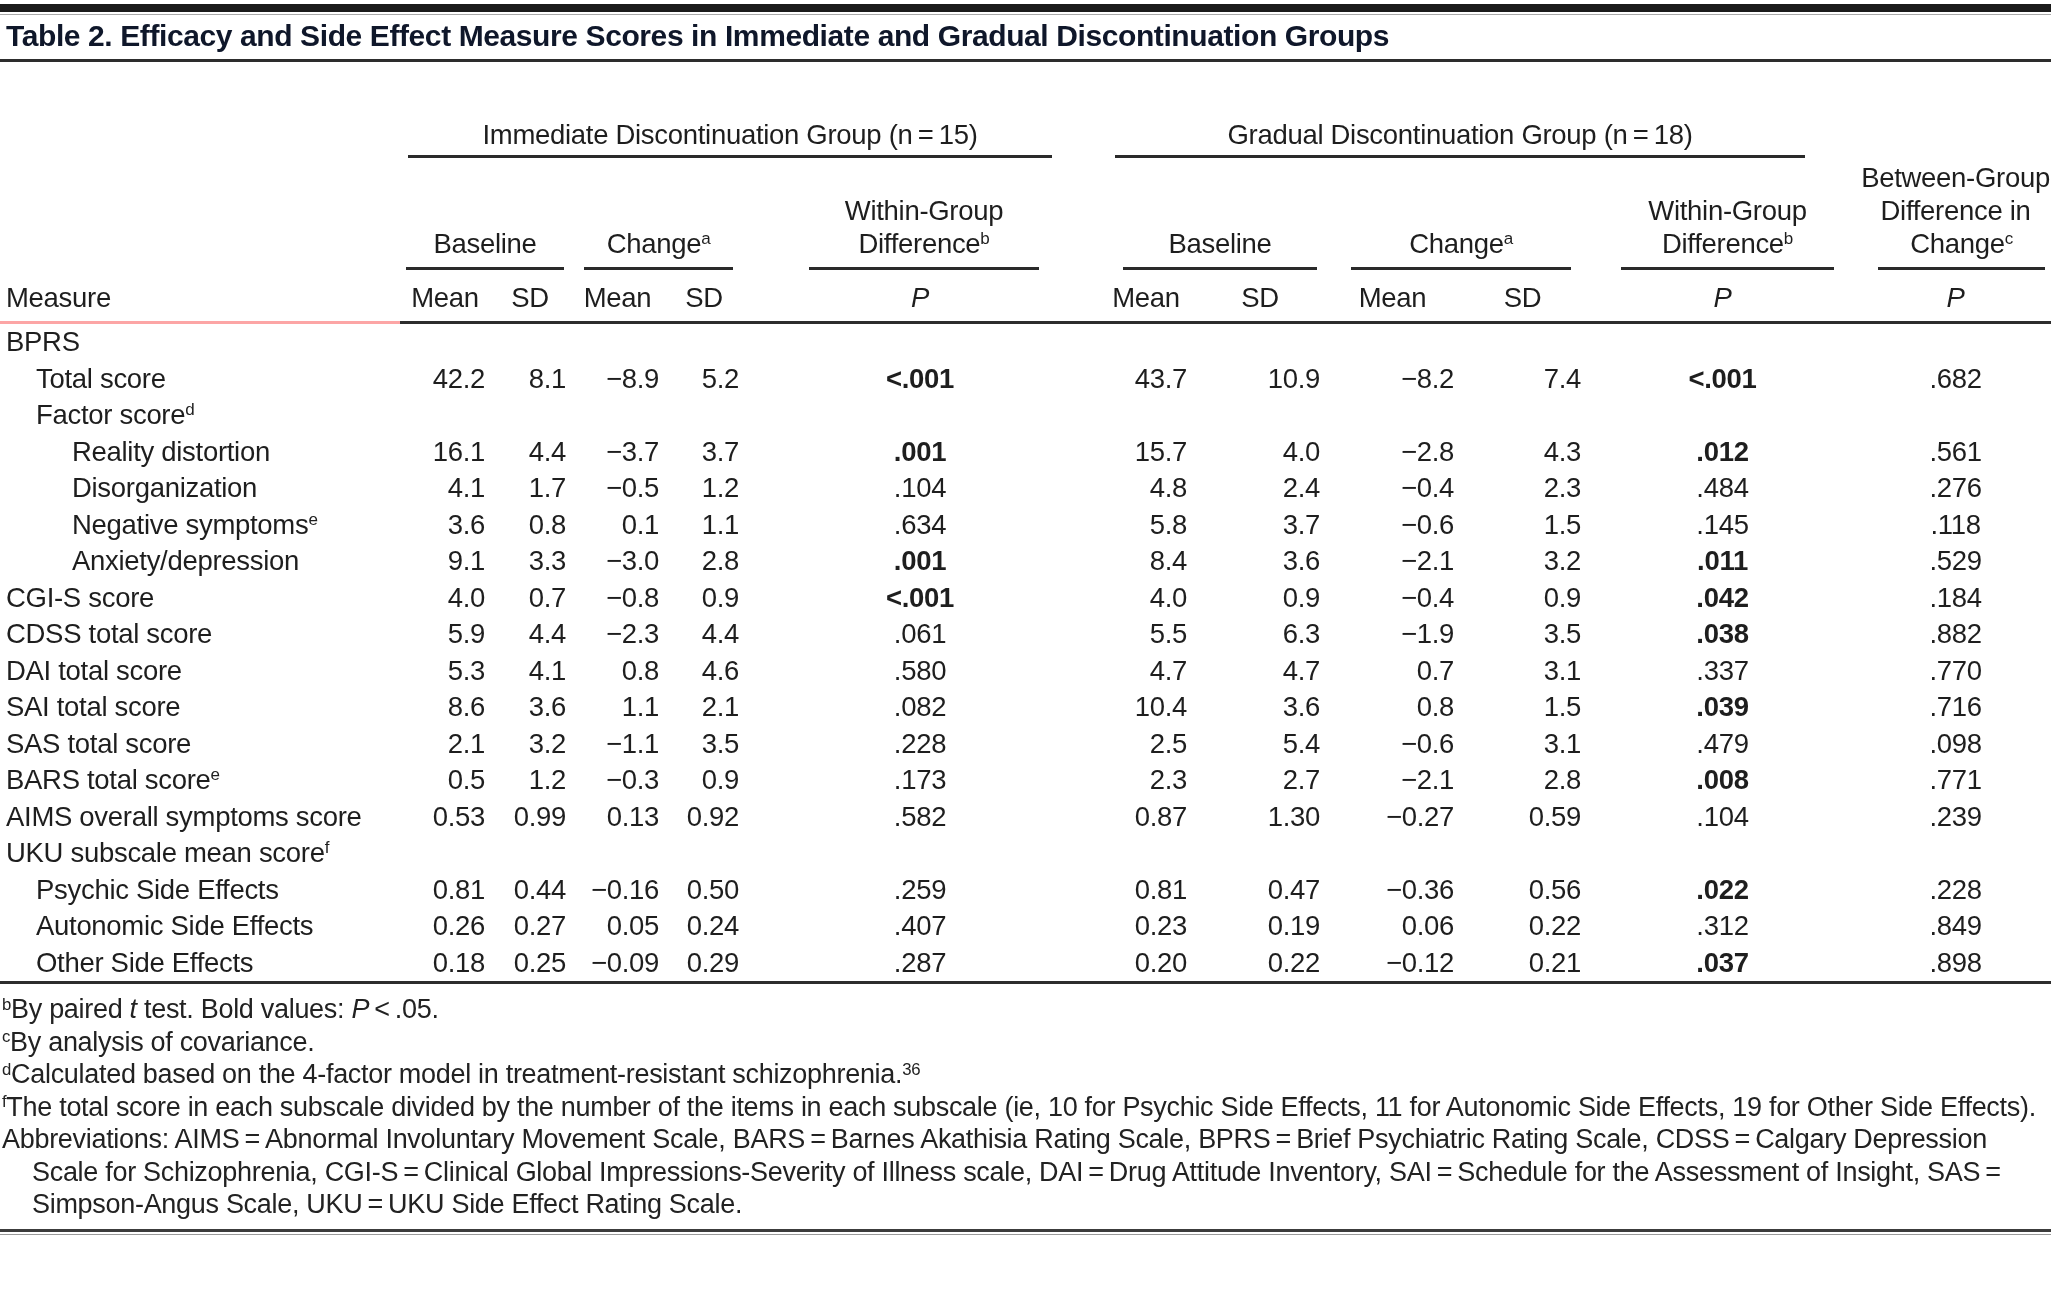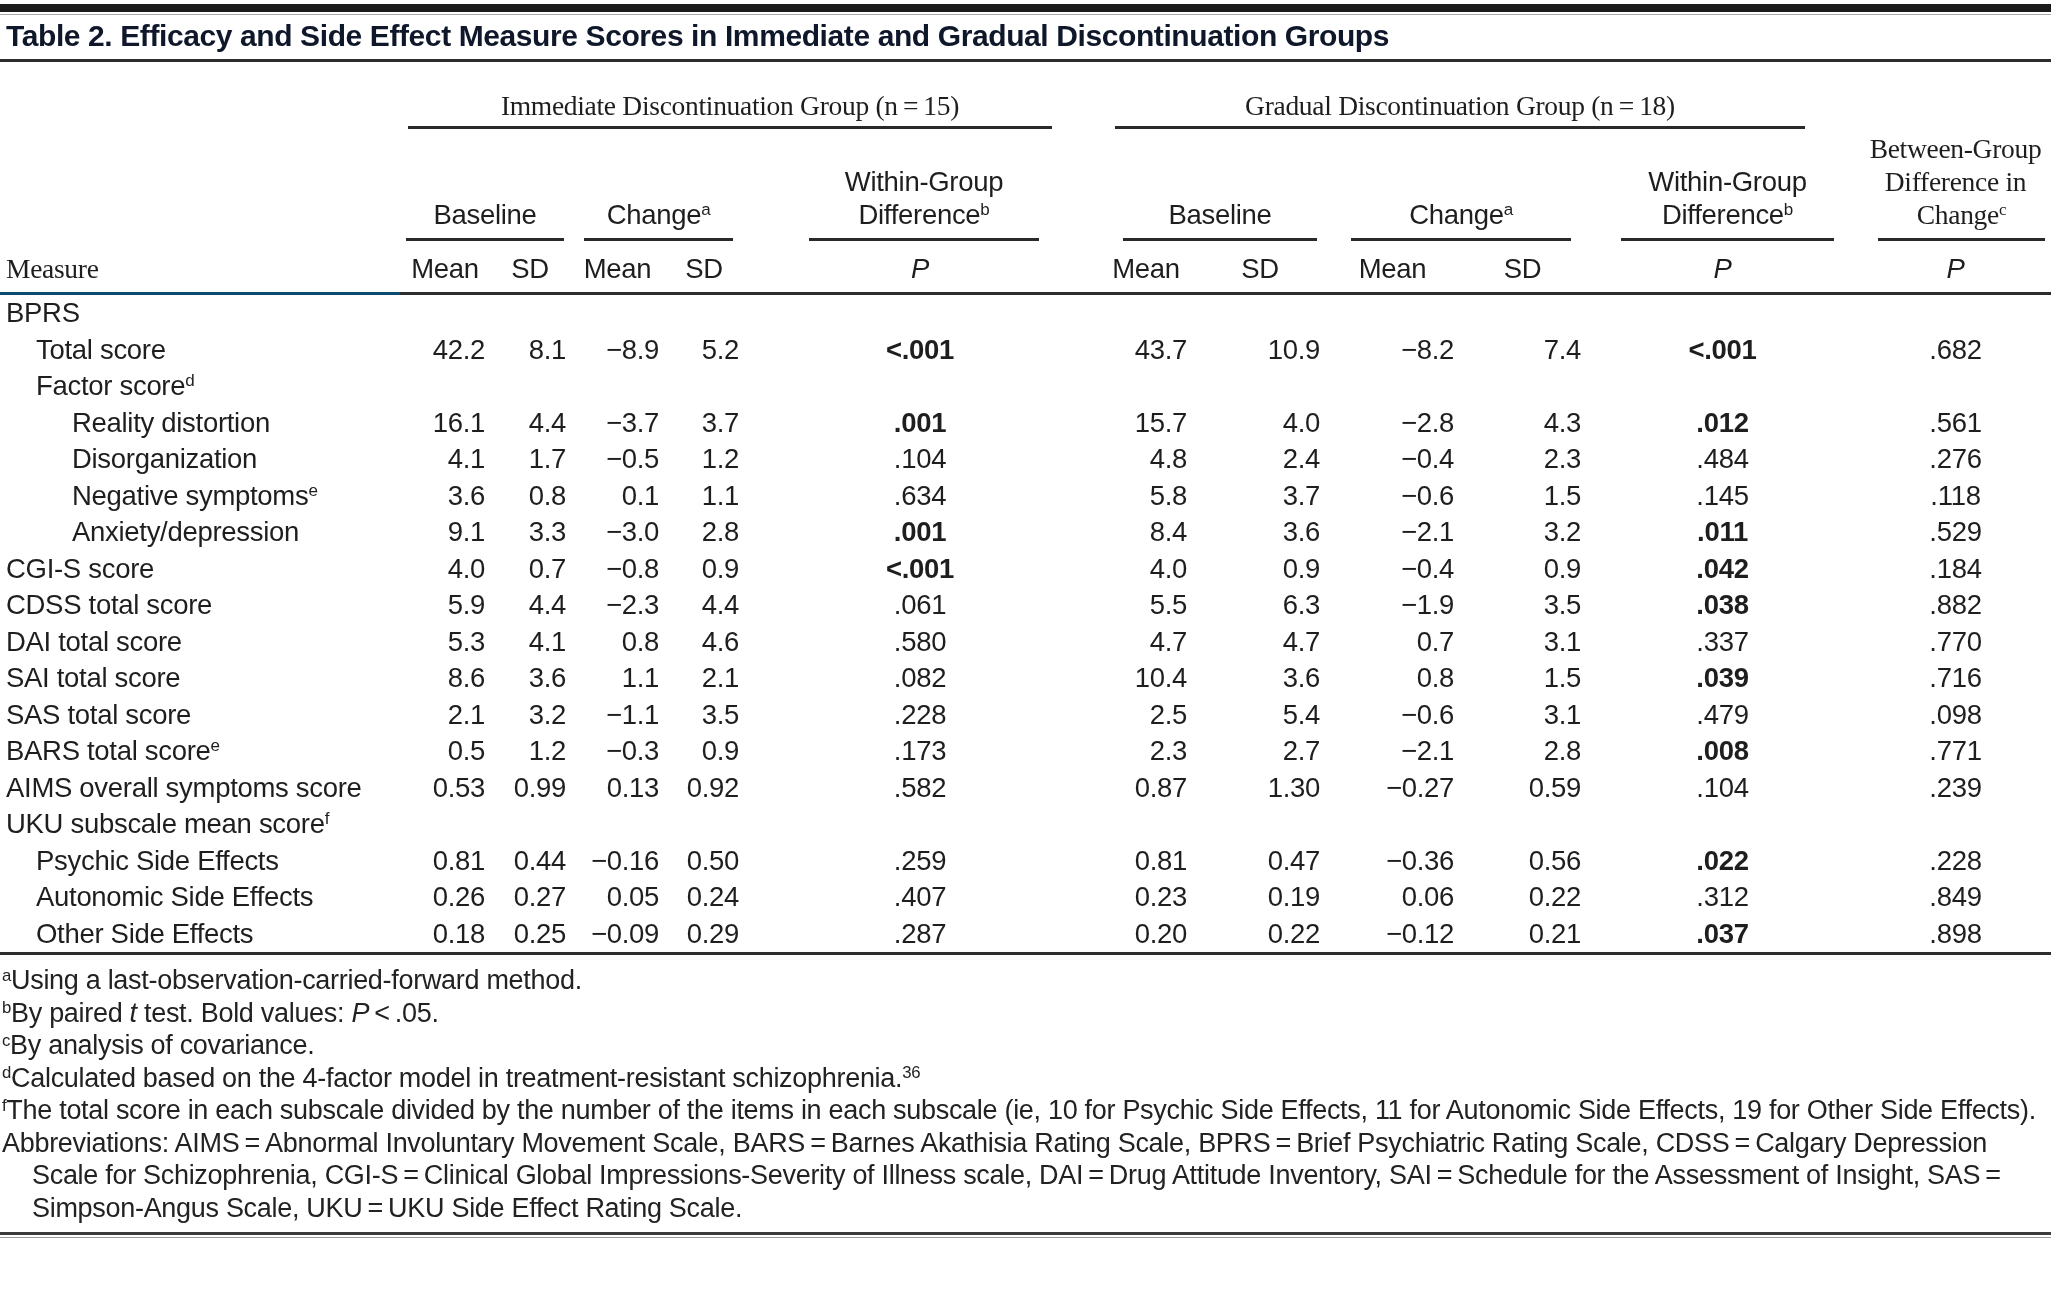--- a/index.html
+++ b/index.html
@@ -11,24 +11,24 @@
   .topbar{height:8px;background:#1b1b1b;margin-top:4px;}
   .topbar-shadow{height:1px;background:#a9a9a9;margin-top:2px;}
   .title{
     font-size:30px;font-weight:bold;letter-spacing:-0.4px;
     padding:4px 6px 6px 6px;border-bottom:3px solid #2d2d2d;color:#0f172a;
   }
   table{width:2051px;border-collapse:collapse;table-layout:fixed;font-size:27.5px;}
   th{font-weight:normal;padding:0;}
   td{padding:0;}
   
-  .tr-groups th{vertical-align:bottom;height:67px;font-family:Liberation Serif, serif;}
+  .tr-groups th{vertical-align:bottom;height:96px;}
   .tr-sub th{vertical-align:bottom;height:112px;}
   .tr-stat th{vertical-align:bottom;height:44px;padding-bottom:7px;border-bottom:3px solid #2d2d2d;}
-  .measure-head{vertical-align:bottom;text-align:left;padding:0 0 7px 6px;border-bottom:3px solid #0c4a6e;}
+  .measure-head{vertical-align:bottom;text-align:left;padding:0 0 7px 6px;border-bottom:3px solid #fca5a5;}
   .grp{border-bottom:3px solid #2a2a2a;padding-bottom:4px;text-align:center;}
   .g1{margin:0 45px 0 8px;}
   .g2{margin:0 55px 0 18px;}
   .u{border-bottom:3px solid #2a2a2a;padding-bottom:7px;text-align:center;line-height:33px;}
   .u-base1{margin:0 6px 0 6px;}
   .u-chg1{margin:0 10px 0 14px;}
   .u-wg1{margin:0 58px 0 66px;}
   .u-base2{margin:0 8px 0 26px;}
   .u-chg2{margin:0 14px 0 26px;}
   .u-wg2{margin:0 26px 0 36px;}
@@ -395,21 +395,20 @@
         <td class="num">0.21</td>
         <td class="pcol bold">.037</td>
         <td class="pcol">.898</td>
       </tr>
     </tbody>
 </table>
 
 <div class="body-bottom"></div>
 
 <div class="footnotes">
-    <div class="footnote"><sup>a</sup><span>Using a last-observation-carried-forward method.</span></div>
     <div class="footnote"><sup>b</sup><span>By paired </span><i>t</i><span> test. Bold values: </span><i>P</i><span> &lt; .05.</span></div>
     <div class="footnote"><sup>c</sup><span>By analysis of covariance.</span></div>
     <div class="footnote"><sup>d</sup><span>Calculated based on the 4-factor model in treatment-resistant schizophrenia.</span><sup>36</sup></div>
     <div class="footnote"><sup>f</sup><span>The total score in each subscale divided by the number of the items in each subscale (ie, 10 for Psychic Side Effects, 11 for Autonomic Side Effects, 19 for Other Side Effects).</span></div>
     <div class="footnote"><span>Abbreviations: AIMS = Abnormal Involuntary Movement Scale, BARS = Barnes Akathisia Rating Scale, BPRS = Brief Psychiatric Rating Scale, CDSS = Calgary Depression Scale for Schizophrenia, CGI-S = Clinical Global Impressions-Severity of Illness scale, DAI = Drug Attitude Inventory, SAI = Schedule for the Assessment of Insight, SAS = Simpson-Angus Scale, UKU = UKU Side Effect Rating Scale.</span></div>
   </div>
 
 <div class="bottomline"></div>
 <div class="bottomline2"></div>
 

